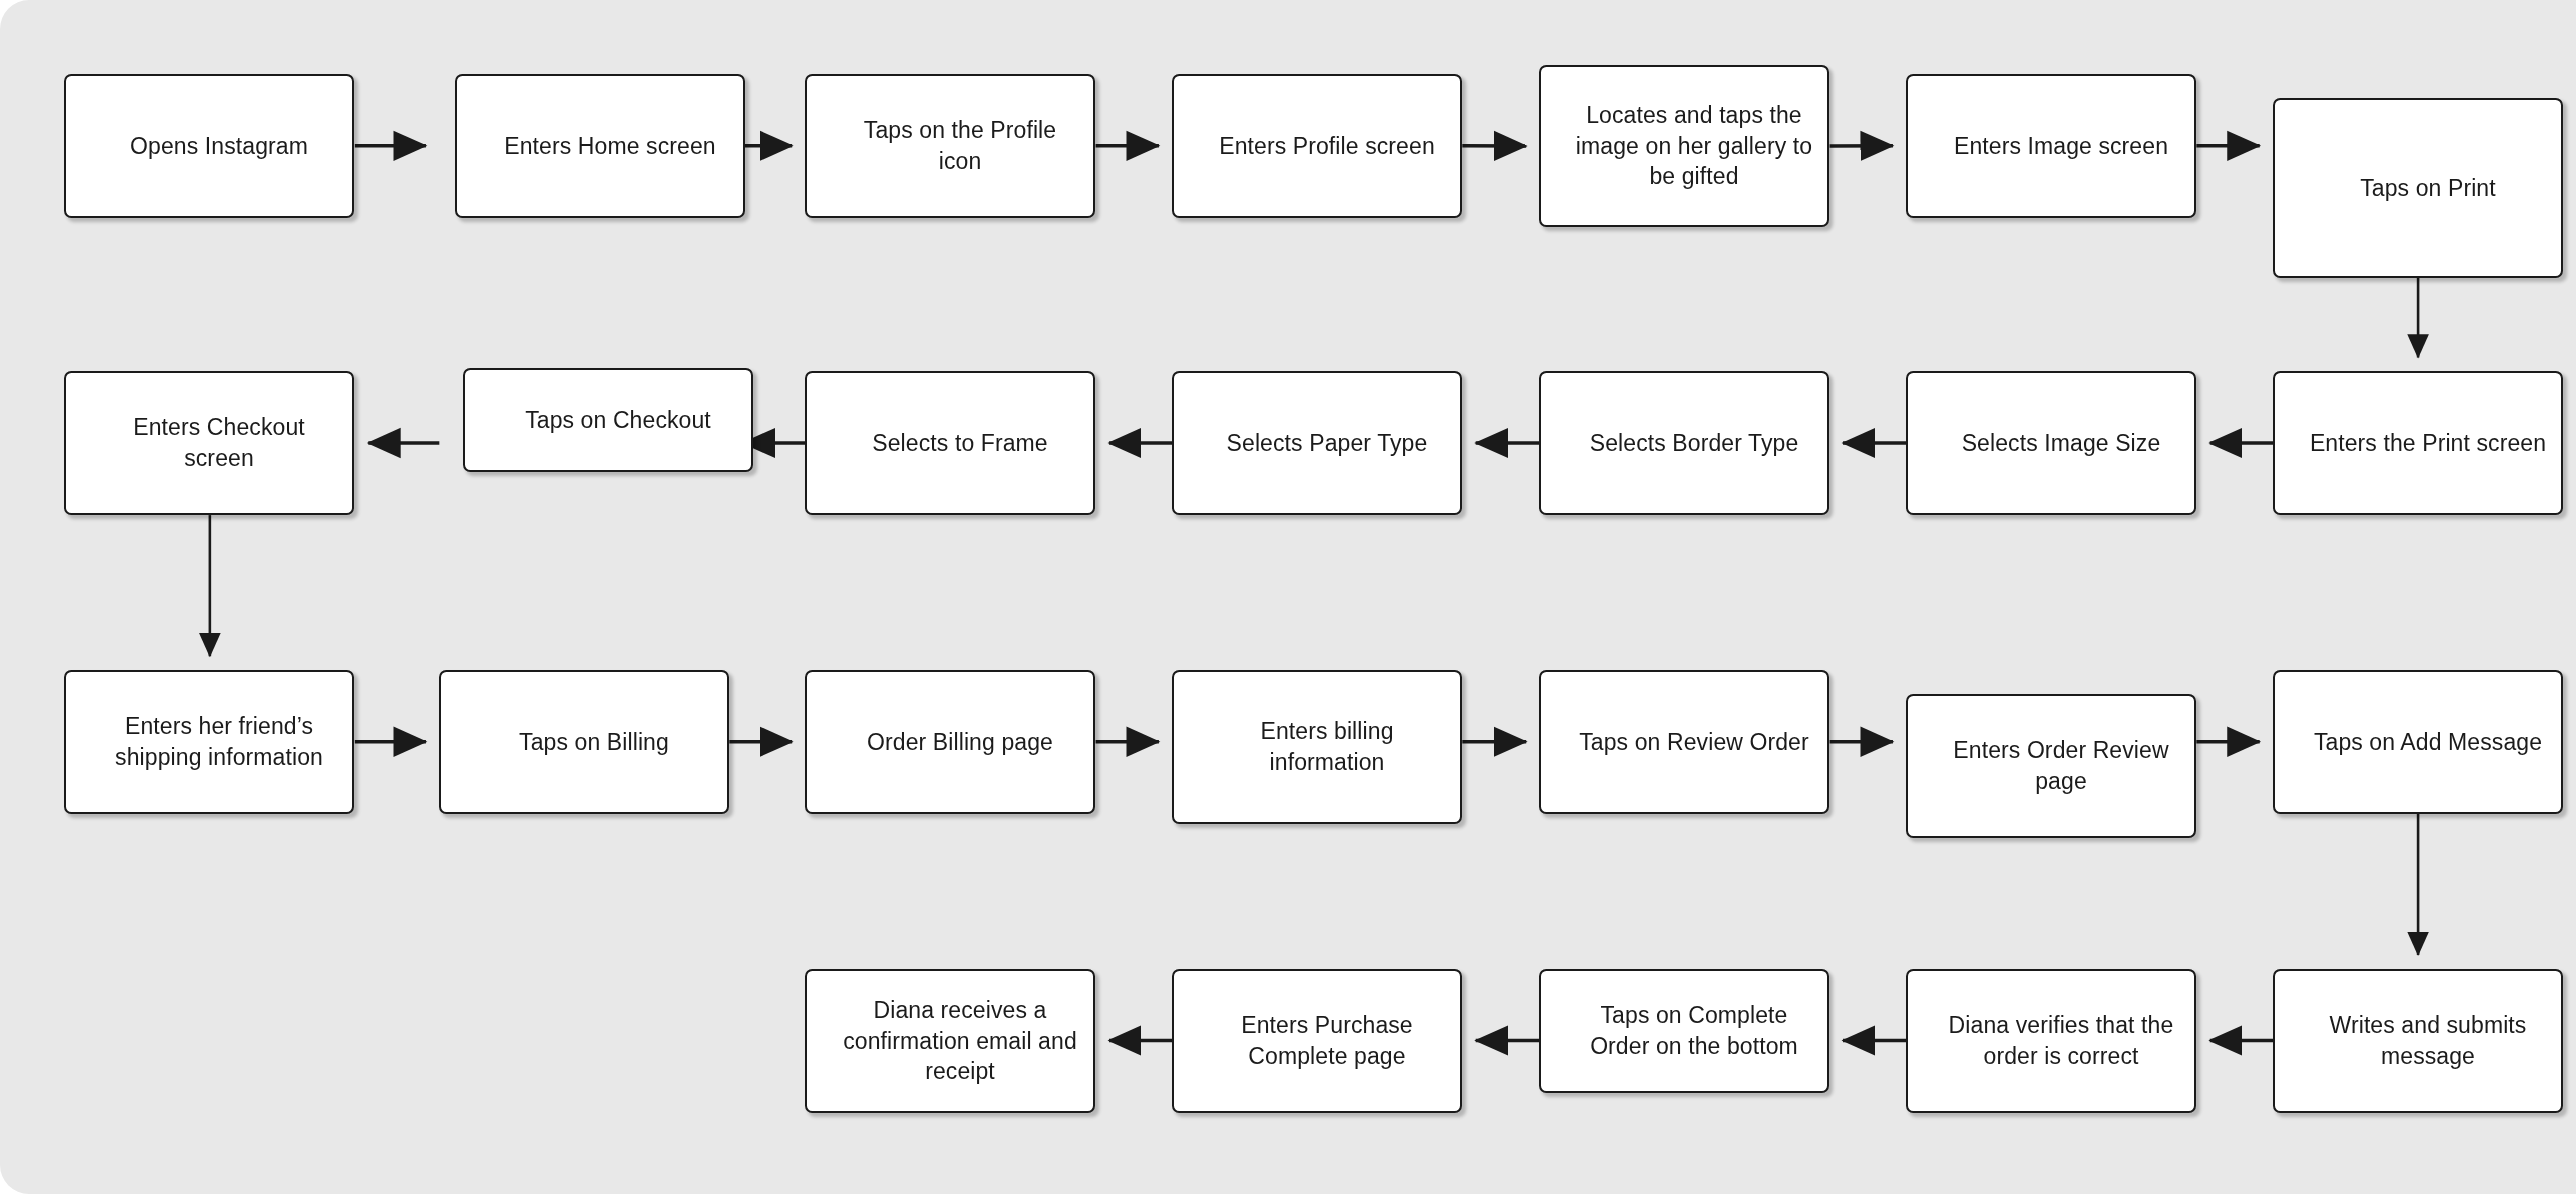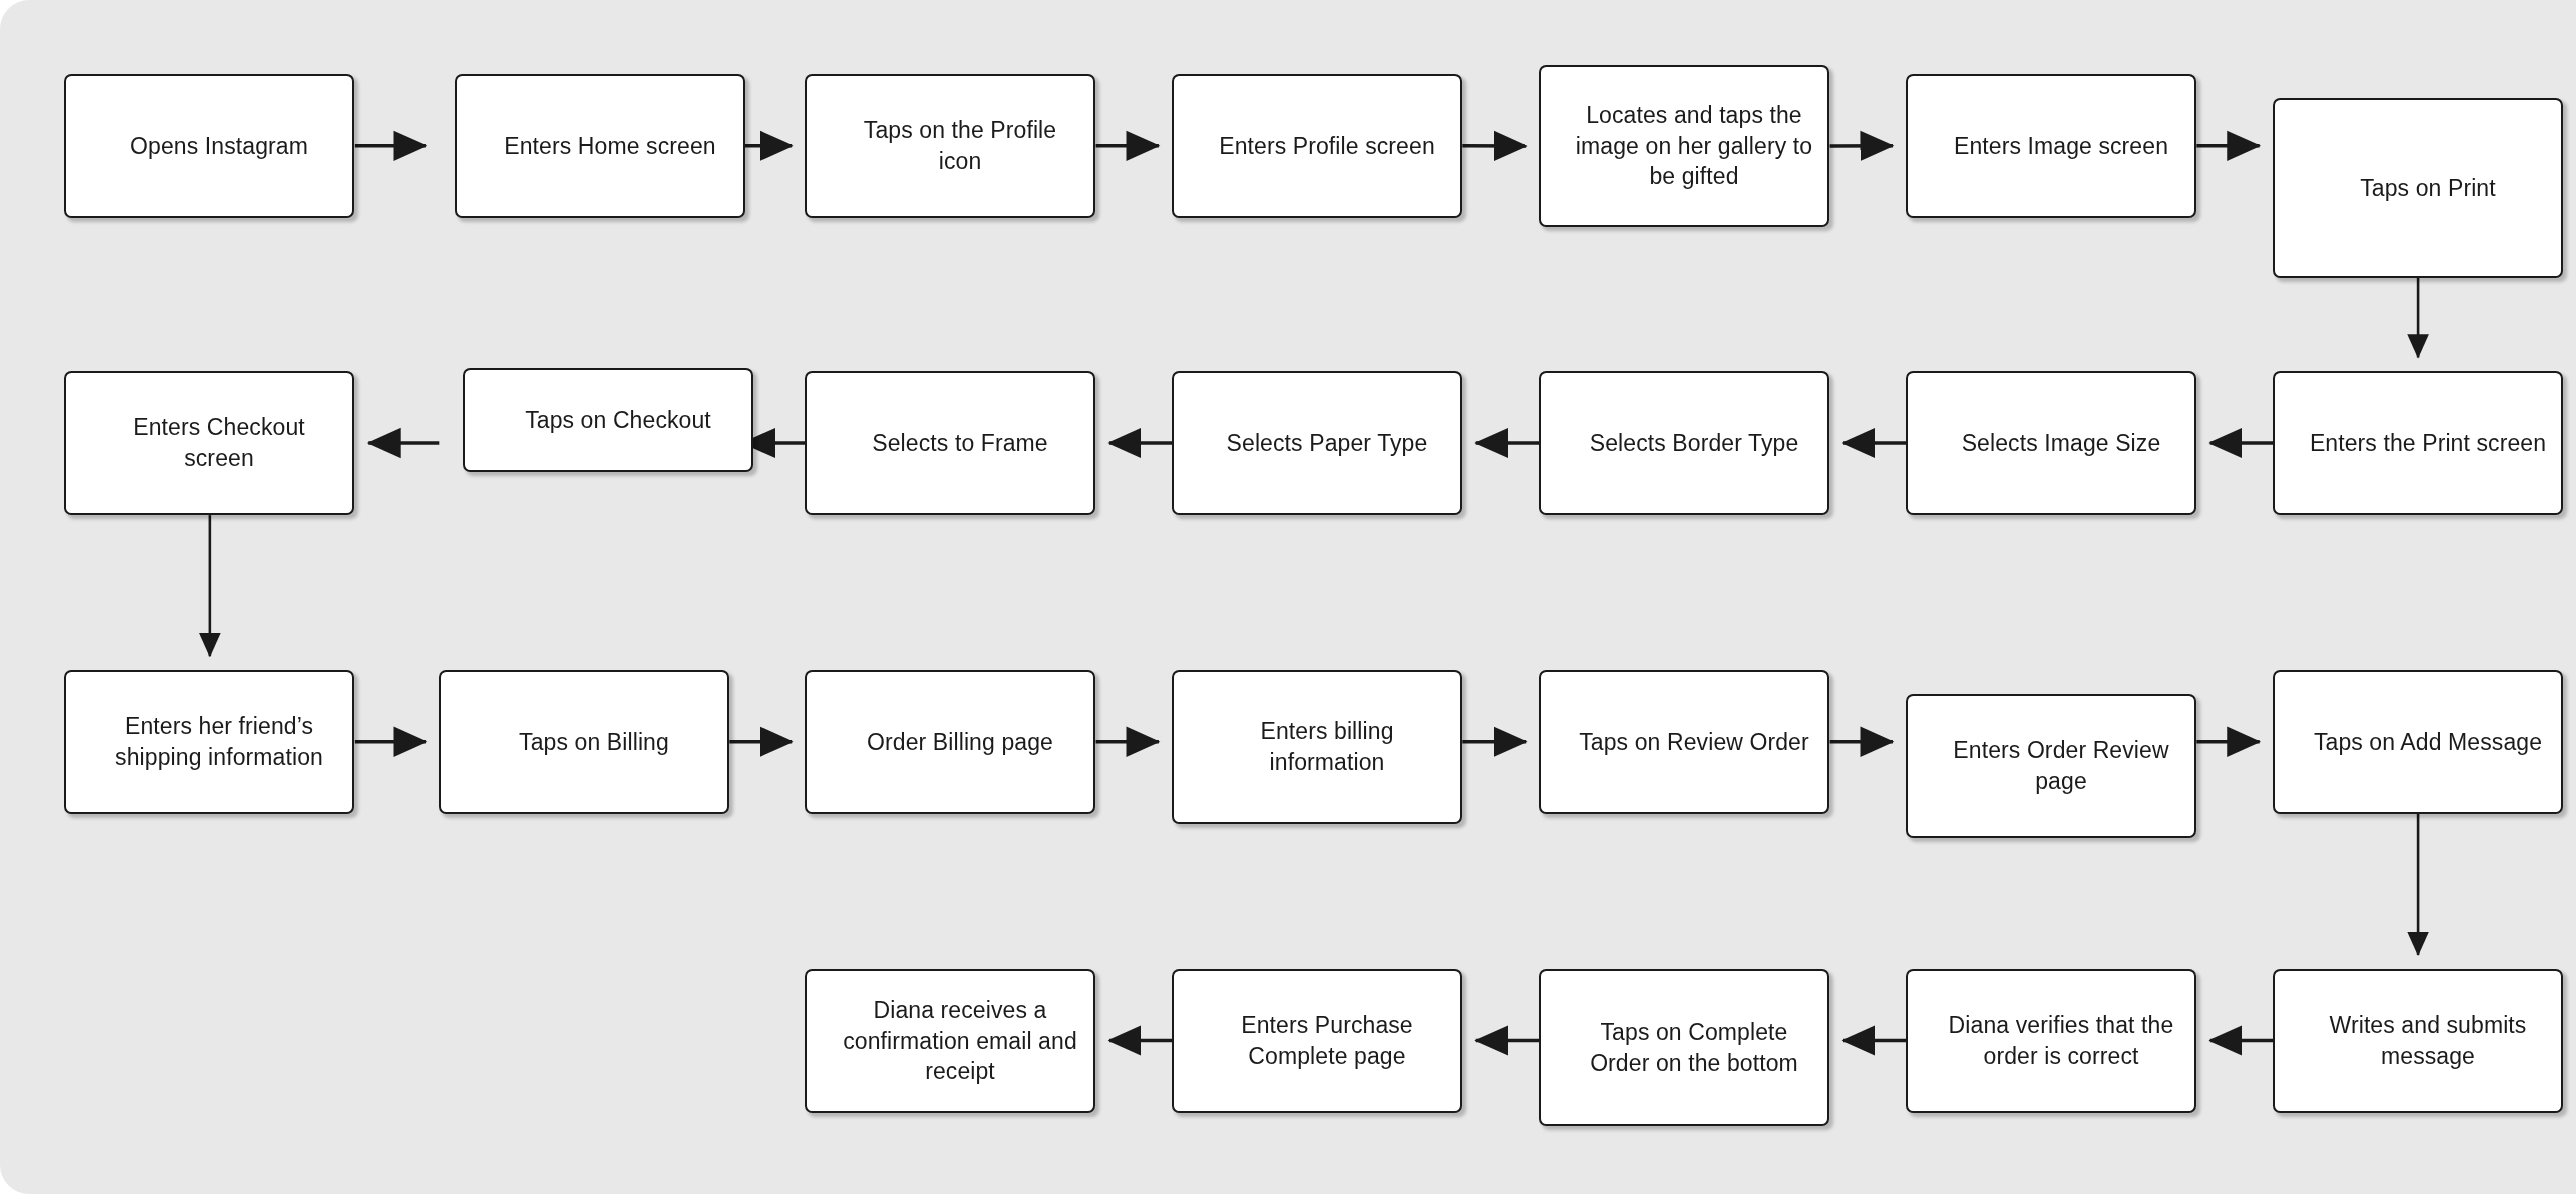--- a/index.html
+++ b/index.html
@@ -148,21 +148,21 @@
       </div>
       <div class="node-box" style="left: 2273px; top: 670px; width: 290px; height: 144px;">
         <div class="node-label">Taps on Add Message</div>
       </div>
       <div class="node-box" style="left: 2273px; top: 969px; width: 290px; height: 144px;">
         <div class="node-label">Writes and submits message</div>
       </div>
       <div class="node-box" style="left: 1906px; top: 969px; width: 290px; height: 144px;">
         <div class="node-label">Diana verifies that the order is correct</div>
       </div>
-      <div class="node-box" style="left: 1539px; top: 969px; width: 290px; height: 157px;">
+      <div class="node-box" style="left: 1539px; top: 969px; width: 290px; height: 124px;">
         <div class="node-label">Taps on Complete Order on the bottom</div>
       </div>
       <div class="node-box" style="left: 1172px; top: 969px; width: 290px; height: 144px;">
         <div class="node-label">Enters Purchase Complete page</div>
       </div>
       <div class="node-box" style="left: 805px; top: 969px; width: 290px; height: 144px;">
         <div class="node-label">Diana receives a confirmation email and receipt</div>
       </div>
     </div>
 

